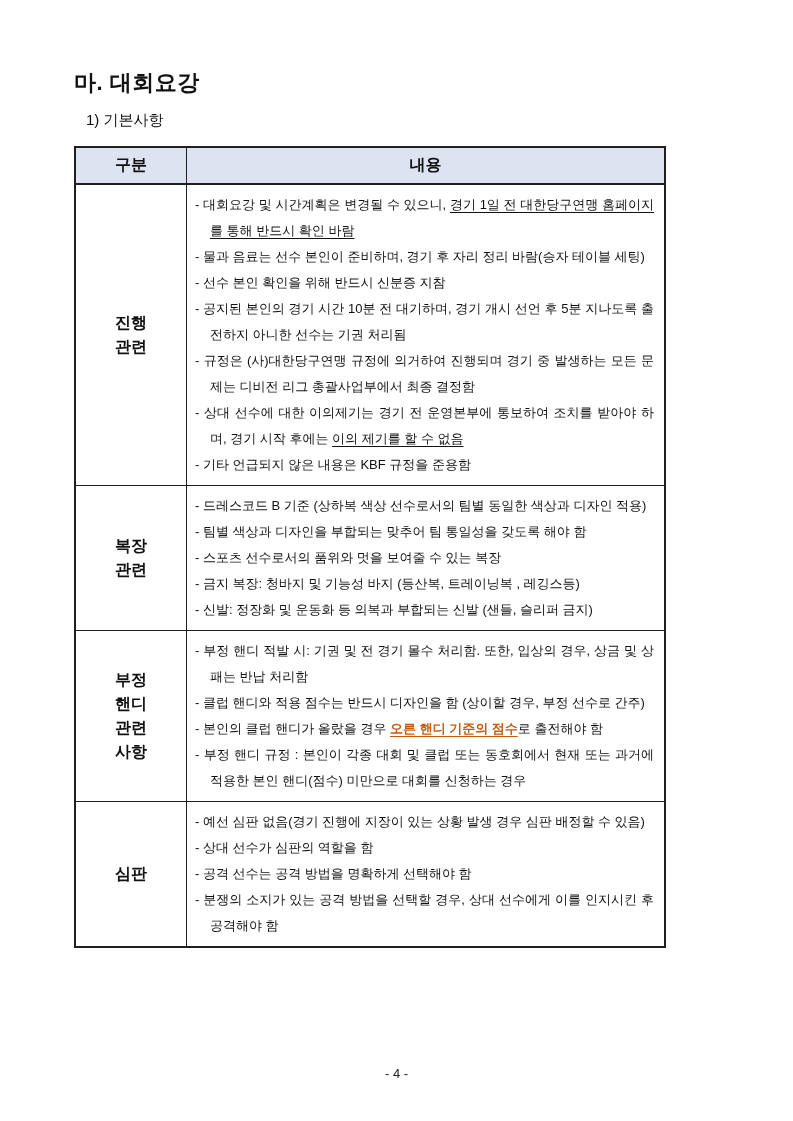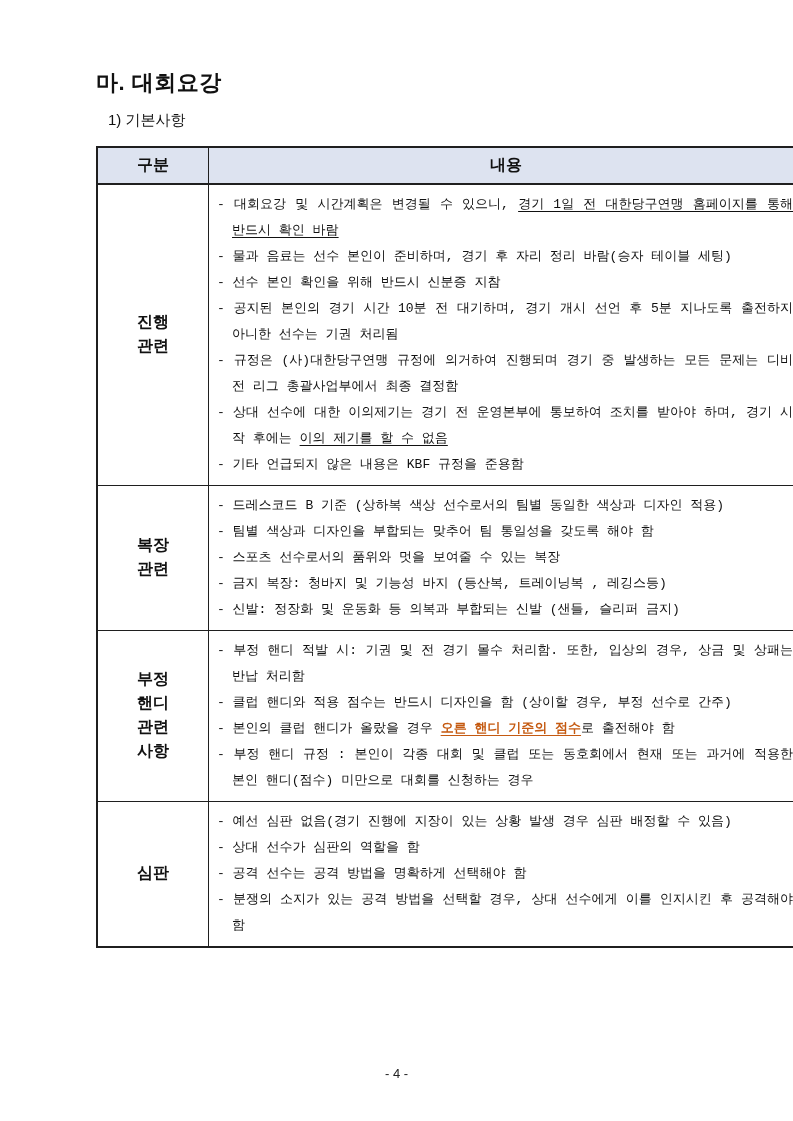--- a/index.html
+++ b/index.html
@@ -8,37 +8,36 @@
     width: 793px;
     height: 1121px;
     background: #ffffff;
     font-family: "Liberation Sans", sans-serif;
     color: #111111;
     overflow: hidden;
     --header-bg: #dde3f0;
     --border: #1f1f1f;
     --highlight: #c55a11;
   }
-  .content { position: absolute; left: 96px; top: 68px; width: 655px; }
+  .content { position: absolute; left: 74px; top: 68px; width: 655px; }
   .doc-title {
     margin: 0;
     font-size: 22px;
     font-weight: 700;
     letter-spacing: 0.5px;
   }
   .doc-subtitle {
     margin: 13px 0 15px 12px;
     font-size: 15px;
   }
   table.rules {
-    width: 709px;
+    width: 592px;
     border-collapse: collapse;
     margin-top: 16px;
     table-layout: fixed;
-    font-family: Liberation Mono, monospace;
   }
   table.rules { border: 2px solid var(--border); }
   table.rules th, table.rules td { border: 1px solid var(--border); }
   thead th {
     background: var(--header-bg);
     height: 33px;
     font-size: 16px;
     font-weight: 700;
     text-align: center;
     border-bottom: 2px solid var(--border) !important;

